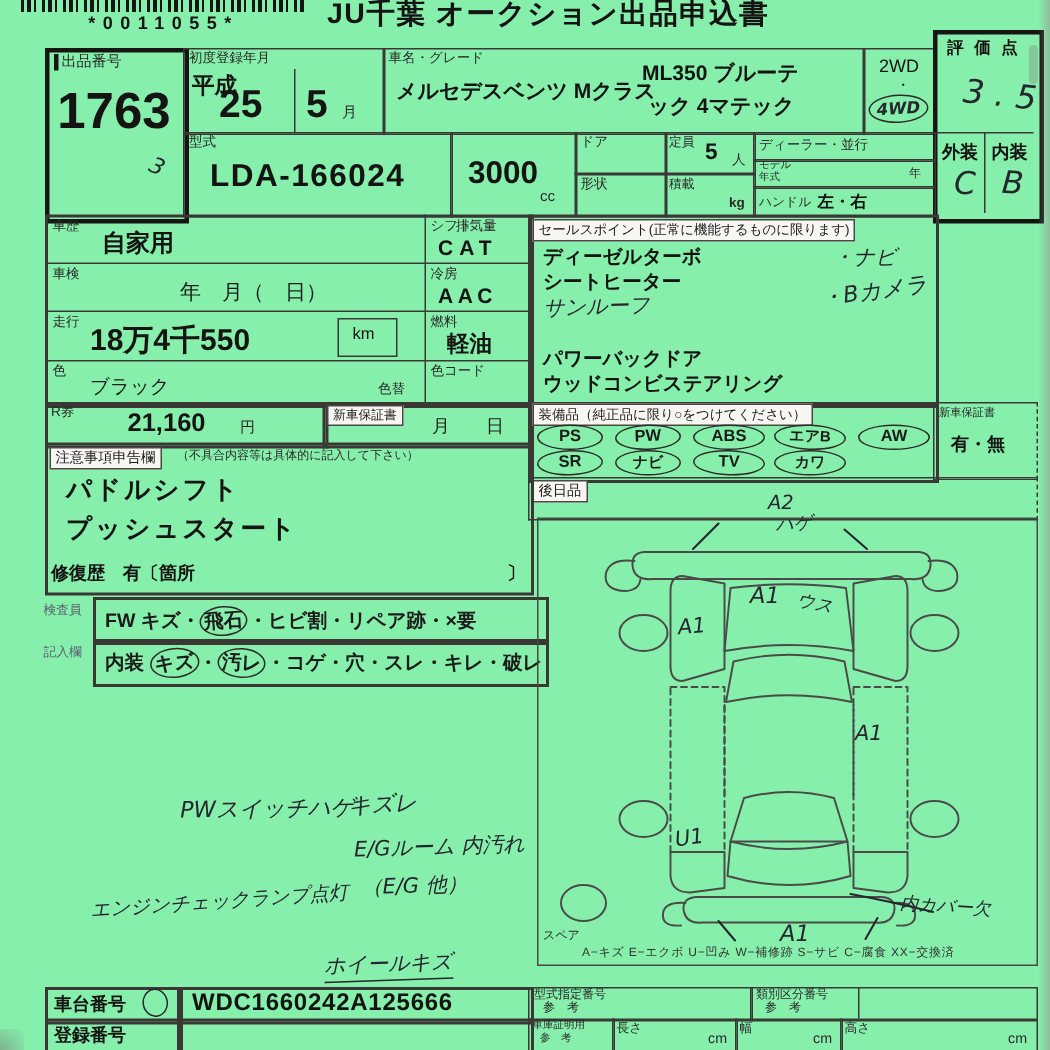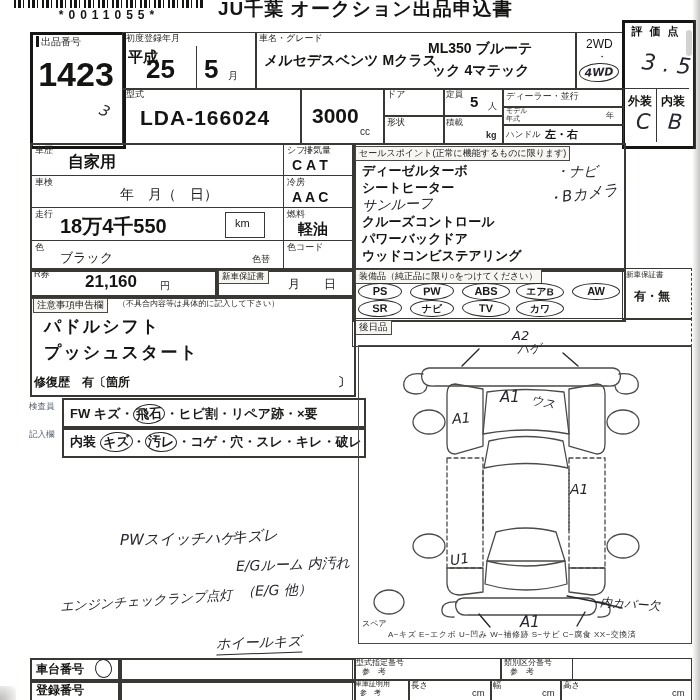--- a/index.html
+++ b/index.html
@@ -1,18 +1,18 @@
 <!DOCTYPE html>
 <html><head>
 <meta charset="utf-8">
 <style>
   html,body{margin:0;padding:0;background:#d8d7d4;}
   #sheet{
     position:relative;width:700px;height:700px;overflow:hidden;
-    background:#ffffff;
+    background:#86efac;
     font-family:"Liberation Sans","DejaVu Sans",sans-serif;
     color:#1b1b1a;
   }
   .abs{position:absolute;}
   .cell{position:absolute;border:1px solid #3a3835;background:transparent;}
   .thick{border-width:2px;}
   .xthick{border-width:3px;border-color:#151513;}
   .lbl{font-size:9px;color:#2a2927;line-height:1.1;white-space:nowrap;}
   .boxedlbl{display:inline-block;border:1px solid #4a4845;padding:0 3px;font-size:9px;white-space:nowrap;background:#f7f6f3;}
   .val{font-weight:bold;color:#141412;white-space:nowrap;}
@@ -30,21 +30,21 @@
 <body>
 
 <div id="sheet">
 
   <div class="abs barcode" style="left:14px;top:0;width:190px;height:8px;"></div>
   <div class="abs val" style="left:14px;top:8px;width:190px;text-align:center;font-size:12px;letter-spacing:5px;">*0011055*</div>
   <div class="abs val" style="left:218px;top:-4px;width:430px;font-size:19px;letter-spacing:1px;">JU千葉 オークション出品申込書</div>
 
   <div class="cell xthick" style="left:30px;top:32px;width:90px;height:111px;"></div>
   <div class="abs lbl" style="left:36px;top:36px;font-size:10px;border-left:3px solid #151513;padding-left:2px;">出品番号</div>
-  <div class="abs val" style="left:34px;top:55px;width:84px;text-align:center;font-size:34px;">1423</div>
+  <div class="abs val" style="left:34px;top:55px;width:84px;text-align:center;font-size:34px;">1763</div>
   <div class="abs hw" style="left:100px;top:102px;font-size:15px;transform:rotate(25deg);">3</div>
 
   <div class="cell" style="left:122px;top:32px;width:133px;height:56px;"></div>
   <div class="abs lbl" style="left:126px;top:34px;">初度登録年月</div>
   <div class="abs val" style="left:128px;top:48px;font-size:15px;">平成</div>
   <div class="abs val" style="left:146px;top:54px;font-size:26px;">25</div>
   <div class="vline" style="left:196px;top:46px;height:42px;"></div>
   <div class="abs val" style="left:204px;top:54px;font-size:26px;">5</div>
   <div class="abs lbl" style="left:228px;top:70px;font-size:10px;">月</div>
 
@@ -127,21 +127,20 @@
   <div class="abs lbl" style="left:35px;top:243px;">色</div>
   <div class="abs" style="left:60px;top:249px;font-size:13px;">ブラック</div>
   <div class="abs lbl" style="left:252px;top:255px;">色替</div>
   <div class="abs lbl" style="left:287px;top:243px;">色コード</div>
 
   <div class="cell thick" style="left:352px;top:143px;width:270px;height:125px;"></div>
   <span class="abs boxedlbl" style="left:355px;top:146px;">セールスポイント(正常に機能するものに限ります)</span>
   <div class="abs val" style="left:362px;top:162px;font-size:13px;">ディーゼルターボ</div>
   <div class="abs val" style="left:362px;top:179px;font-size:13px;">シートヒーター</div>
   <div class="abs hw" style="left:362px;top:196px;font-size:14px;transform:rotate(-2deg);">サンルーフ</div>
-  <div class="abs val" style="left:362px;top:213px;font-size:13px;">クルーズコントロール</div>
   <div class="abs val" style="left:362px;top:230px;font-size:13px;">パワーバックドア</div>
   <div class="abs val" style="left:362px;top:247px;font-size:13px;">ウッドコンビステアリング</div>
   <div class="abs hw" style="left:555px;top:163px;font-size:14px;">・ナビ</div>
   <div class="abs hw" style="left:547px;top:185px;font-size:15px;transform:rotate(-8deg);">・Bカメラ</div>
 
   <div class="cell thick" style="left:30px;top:268px;width:185px;height:27px;"></div>
   <div class="abs lbl" style="left:34px;top:270px;">R券</div>
   <div class="abs val" style="left:85px;top:272px;font-size:17px;">21,160</div>
   <div class="abs lbl" style="left:160px;top:280px;font-size:10px;">円</div>
   <div class="cell thick" style="left:215px;top:268px;width:137px;height:27px;"></div>
@@ -252,20 +251,21 @@
   <div class="abs hw" style="left:450px;top:551px;font-size:14px;transform:rotate(-8deg);">U1</div>
   <div class="abs hw" style="left:520px;top:613px;font-size:15px;">A1</div>
   <div class="abs hw" style="left:600px;top:596px;font-size:12px;transform:rotate(4deg);">内カバー欠</div>
   <div class="abs lbl" style="left:362px;top:620px;font-size:8px;">スペア</div>
   <div class="abs legend" style="left:388px;top:629px;">A−キズ E−エクボ U−凹み W−補修跡 S−サビ C−腐食 XX−交換済</div>
 
   <div class="cell thick" style="left:30px;top:658px;width:88px;height:21px;"></div>
   <div class="abs val" style="left:36px;top:661px;font-size:12px;">車台番号</div>
   <span class="abs" style="left:95px;top:659px;width:15px;height:17px;border:1.4px solid #26262e;border-radius:50%;transform:rotate(-10deg);"></span>
   <div class="cell thick" style="left:118px;top:658px;width:234px;height:21px;"></div>
+  <div class="abs val" style="left:128px;top:660px;font-size:16px;letter-spacing:0.5px;">WDC1660242A125666</div>
 
   <div class="cell" style="left:352px;top:658px;width:148px;height:21px;"></div>
   <div class="abs lbl" style="left:356px;top:659px;font-size:8px;">型式指定番号</div>
   <div class="abs lbl" style="left:362px;top:668px;font-size:8px;">参　考</div>
   <div class="cell" style="left:500px;top:658px;width:190px;height:21px;"></div>
   <div class="abs lbl" style="left:504px;top:659px;font-size:8px;">類別区分番号</div>
   <div class="abs lbl" style="left:510px;top:668px;font-size:8px;">参　考</div>
   <div class="vline" style="left:572px;top:658px;height:21px;"></div>
 
   <div class="cell thick" style="left:30px;top:679px;width:88px;height:21px;"></div>

